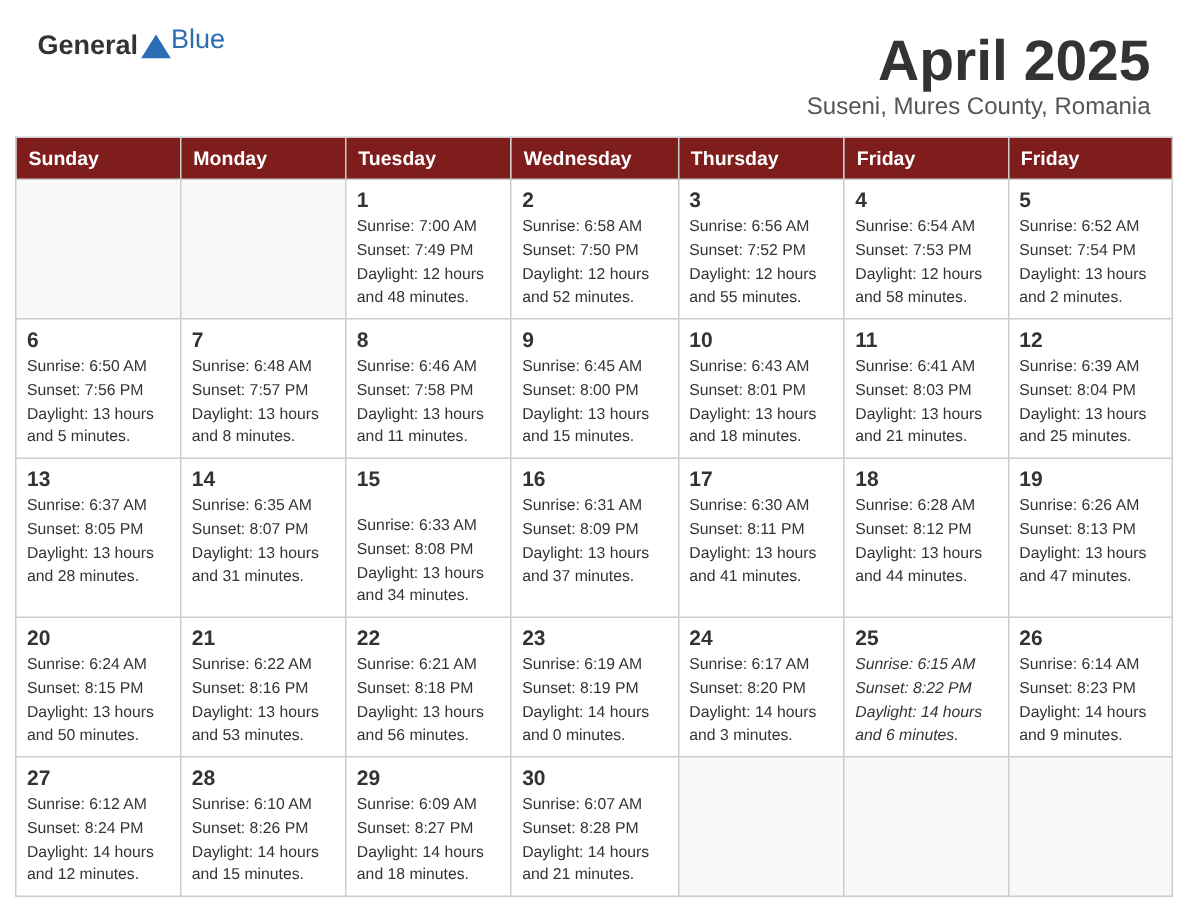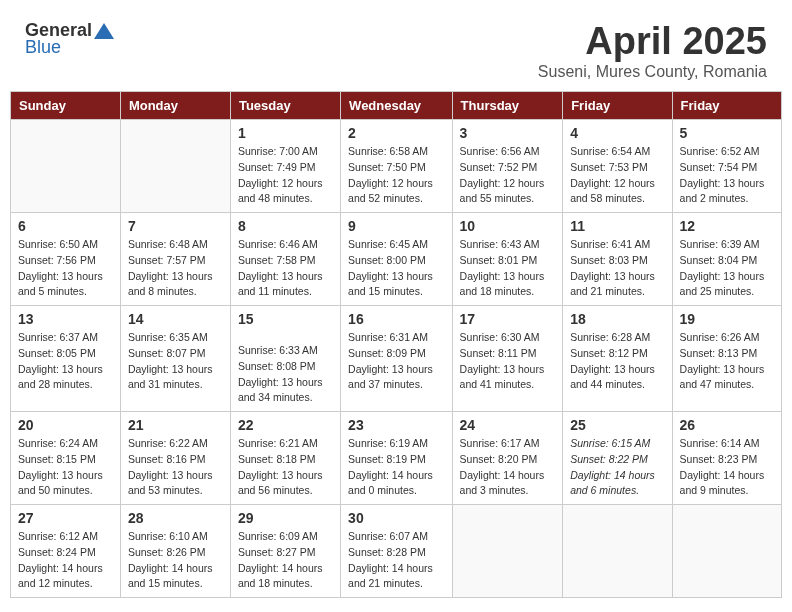--- a/index.html
+++ b/index.html
@@ -11,21 +11,21 @@
       padding: 10px;
     }
     .header {
       display: flex;
       justify-content: space-between;
       align-items: flex-start;
       padding: 10px 15px 5px 15px;
     }
     .logo {
       display: flex;
-      flex-direction: column;
+      flex-direction: row;
       align-items: flex-start;
     }
     .logo-line {
       display: flex;
       align-items: center;
     }
     .title-area {
       text-align: right;
     }
     .title-month {

